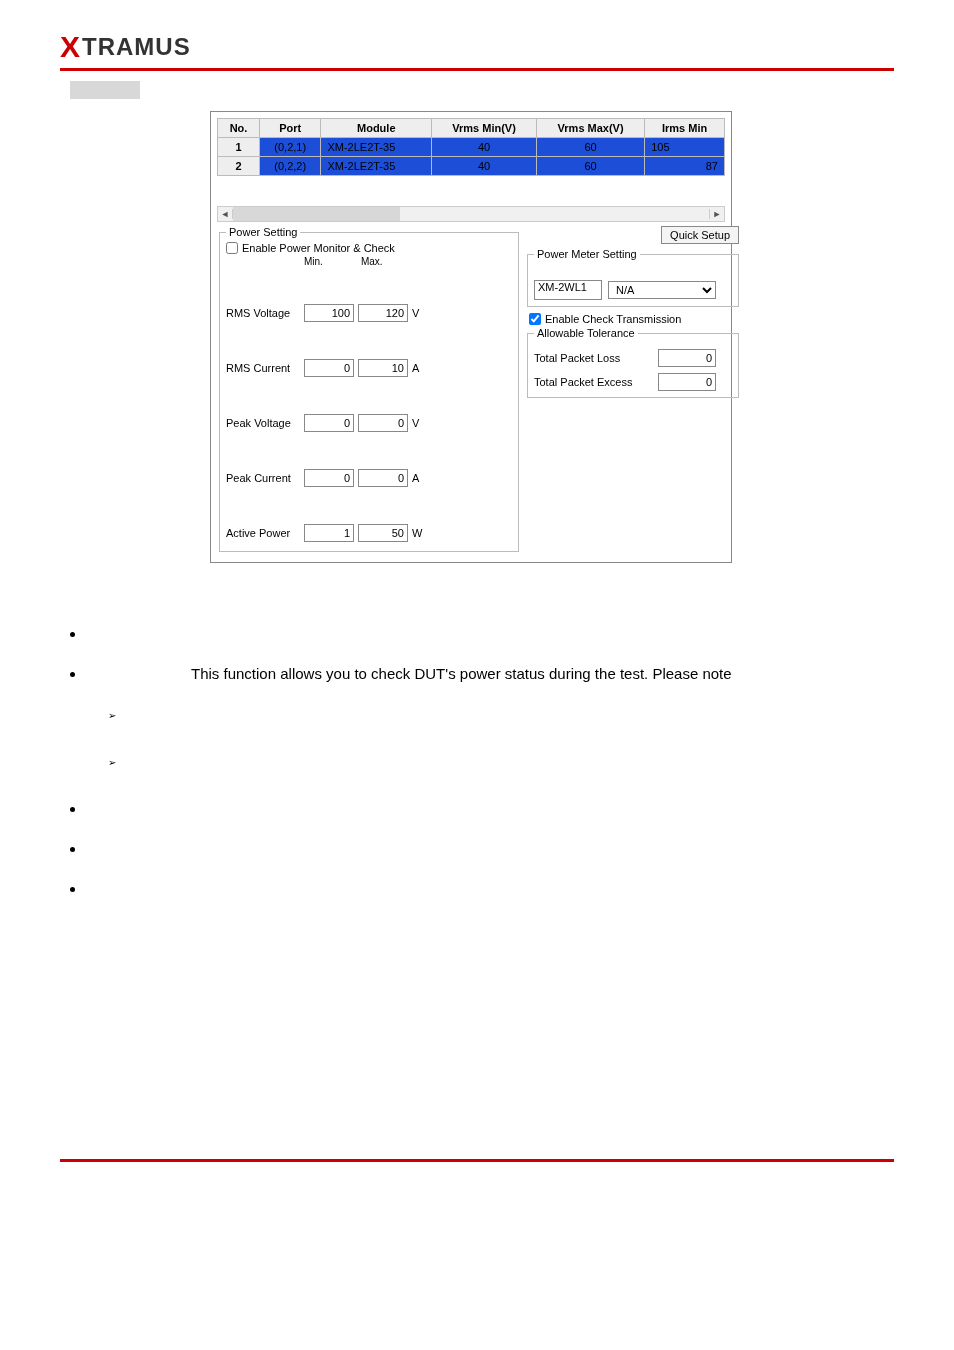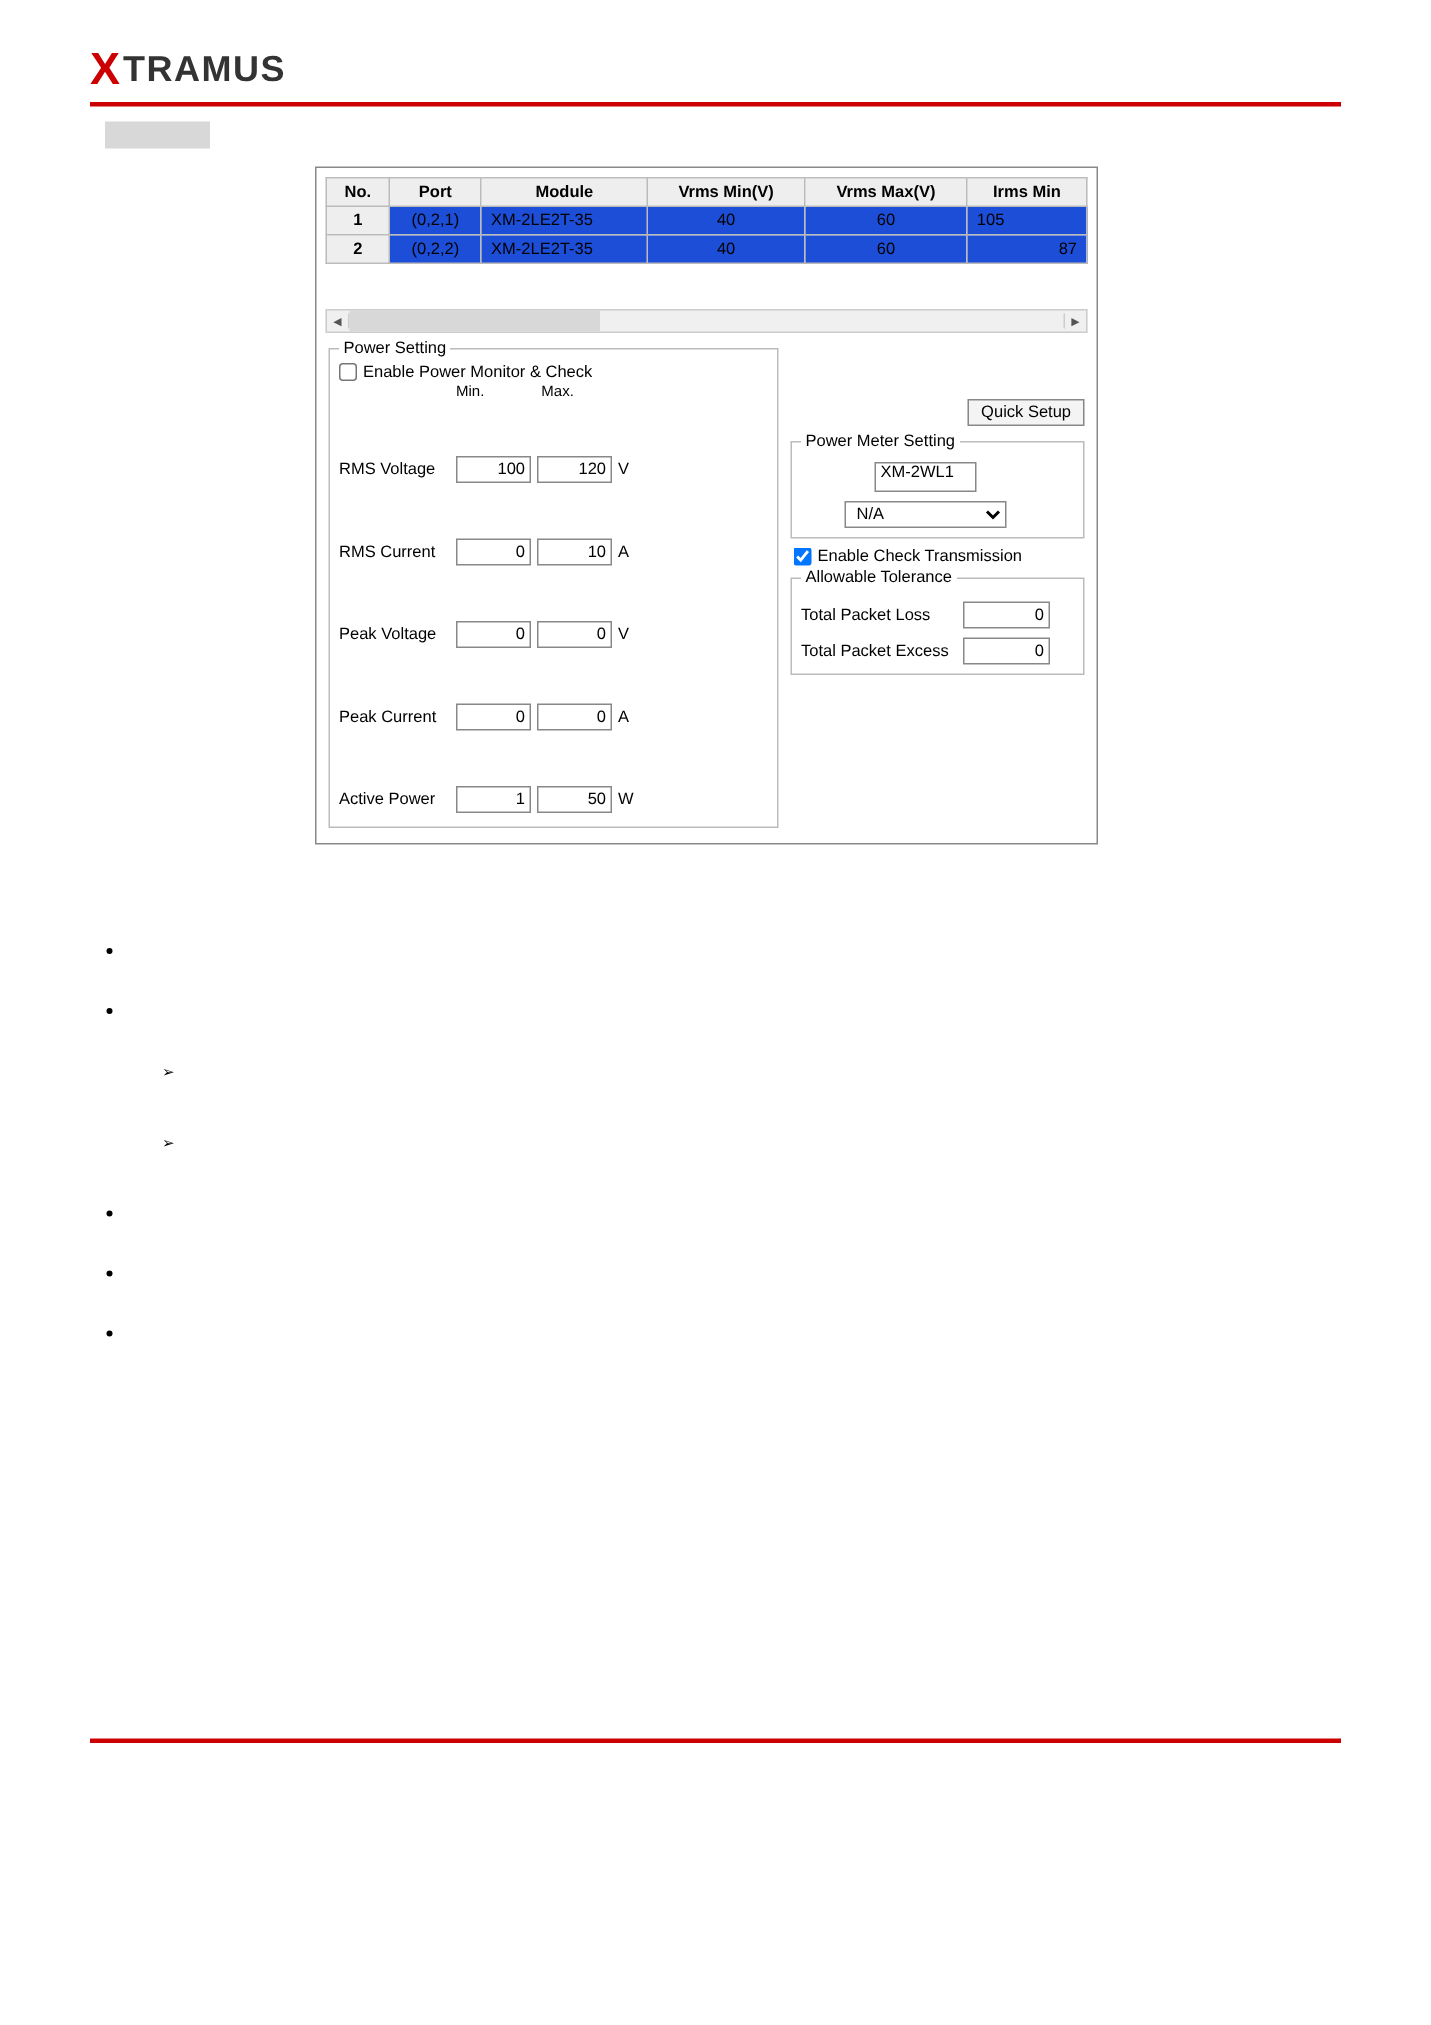--- a/index.html
+++ b/index.html
@@ -157,28 +157,26 @@
     flex-direction: column;
   }
   .quick-btn {
     align-self: flex-end;
     font-size: 11px;
     padding: 2px 8px;
     border: 1px solid #888;
     background: #f4f4f4;
     margin-bottom: 4px;
     cursor: pointer;
-    margin-top: 40px;
   }
   .pms-row {
     display: flex;
     align-items: center;
     gap: 6px;
-    margin-top: 4px;
-    flex-direction: column;
+    margin-top: 16px;
   }
   .pms-row select, .pms-row .seltext {
     font-size: 11px;
     border: 1px solid #888;
     height: 18px;
     padding: 0 3px;
     background: #fff;
   }
   .cb-line {
     display: flex;
@@ -362,21 +360,21 @@
           </div>
         </fieldset>
       </div>
     </div>
   </div>
 
   <div class="body-text">
     <ul class="bullets">
       <li>&nbsp;</li>
       <li>
-        <span style="visibility:hidden">xxxxxxxxxxxxxx</span>
+        <span style="visibility:hidden">xxxxxxxxxxxxxx</span><span>This function allows you to check DUT's power status during the test. Please note</span>
         <ul class="sub">
           <li>&nbsp;</li>
           <li>&nbsp;</li>
         </ul>
       </li>
       <li>&nbsp;</li>
       <li>&nbsp;</li>
       <li>&nbsp;</li>
     </ul>
   </div>

